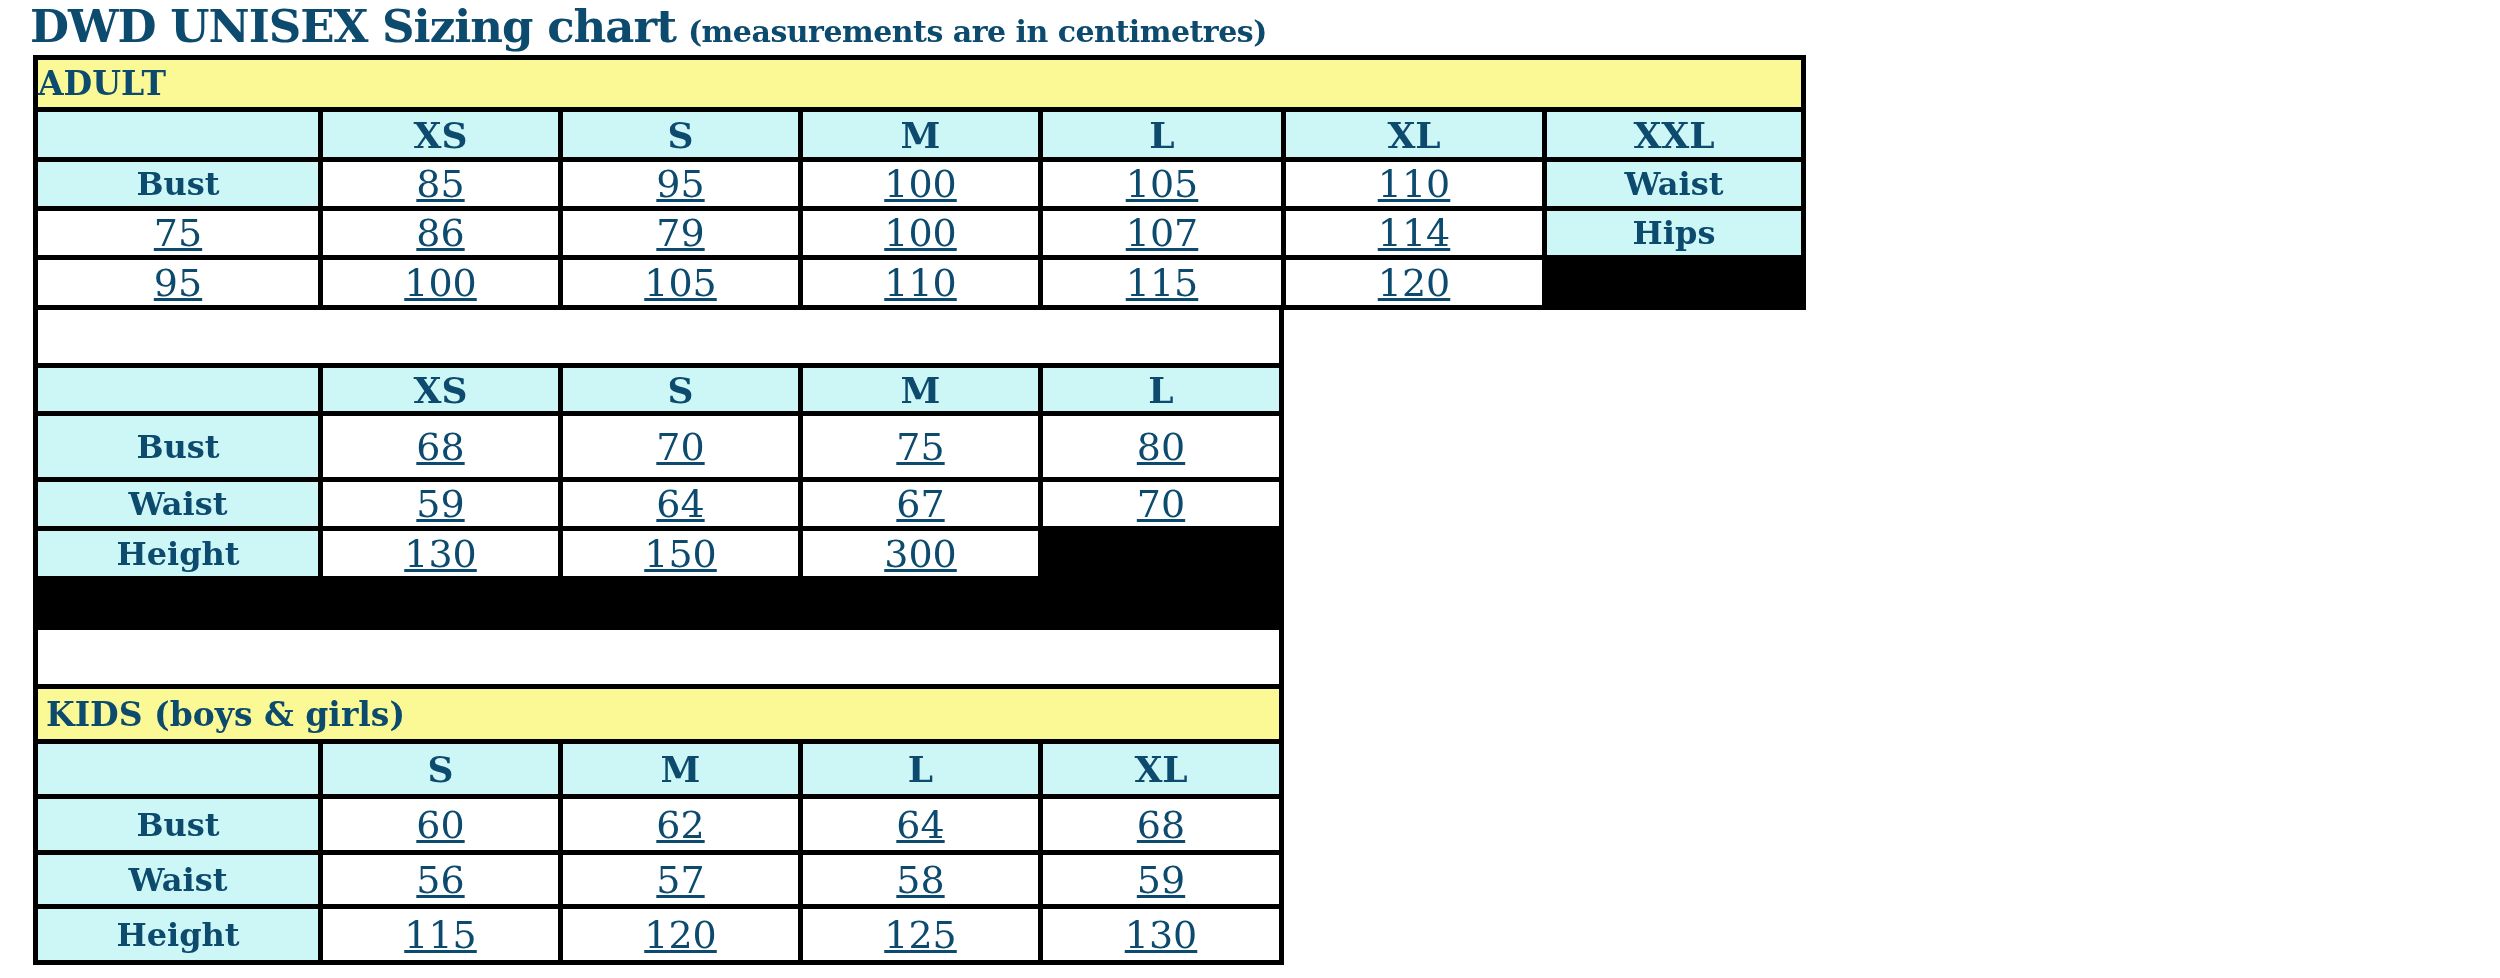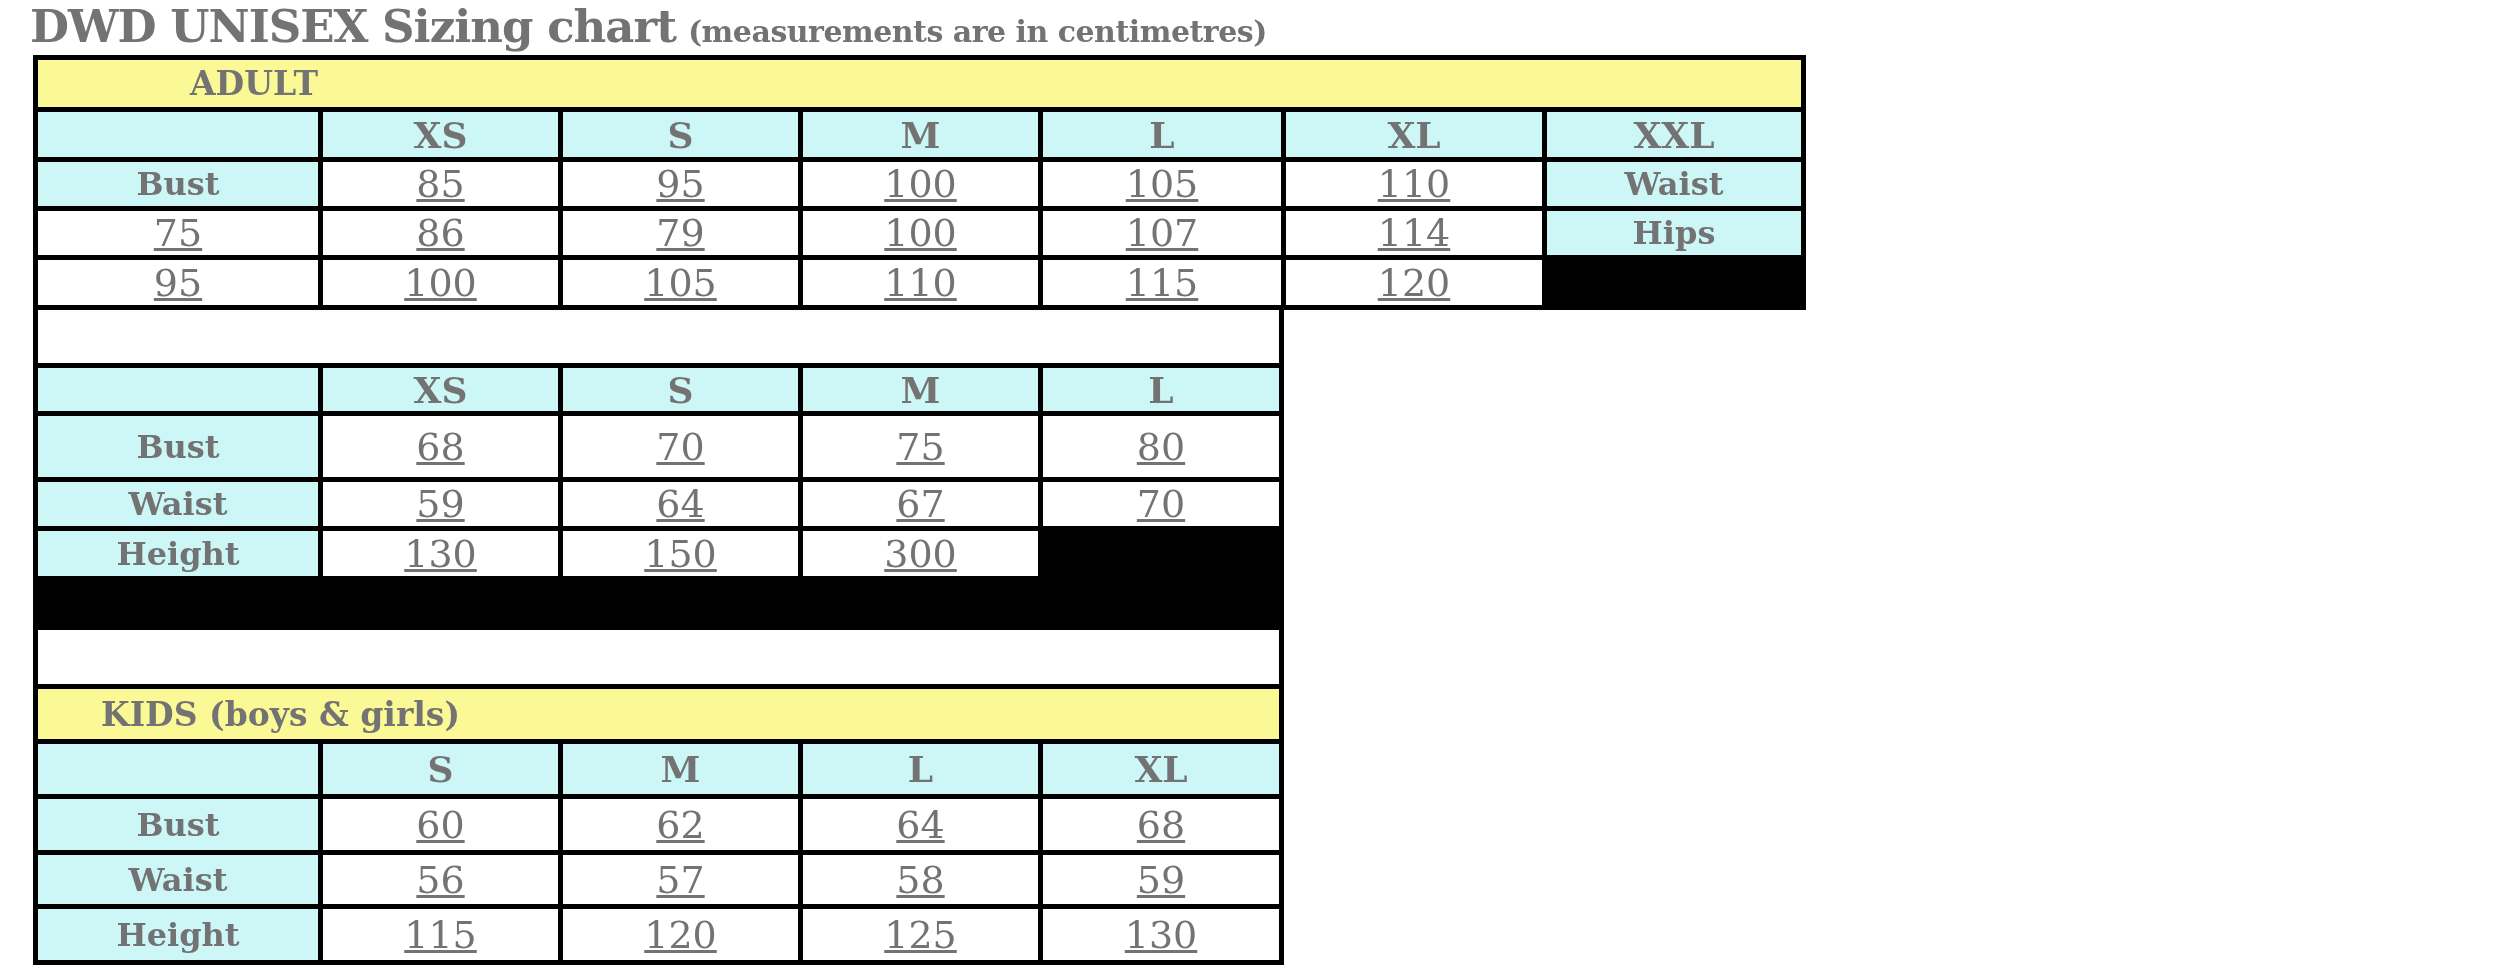--- a/index.html
+++ b/index.html
@@ -9,21 +9,21 @@
     --page-bg: #FFFFFF;
   }
   * { box-sizing: border-box; }
   html, body { margin: 0; padding: 0; }
   .page {
     position: relative;
     width: 2420px;
     height: 978px;
     background: var(--page-bg);
     font-family: "DejaVu Serif", serif;
-    color: #737373;
+    color: #0c4a6e;
     overflow: hidden;
   }
 
   
   .title {
     position: absolute;
     left: 30px;
     top: 2px;
     white-space: nowrap;
     line-height: 1.1;
@@ -72,29 +72,28 @@
     line-height: 1;
   }
   .banner {
     grid-column: 1 / -1;
     background: var(--yellow);
     display: flex;
     align-items: center;
   }
   .banner-text {
     width: 280px;
-    text-align: right;
+    text-align: left;
     font-weight: bold;
     font-size: 33px;
   }
   .kids .banner-text {
     width: auto;
-    padding-left: 24px;
+    padding-left: 8px;
     text-align: center;
-    margin-left: 39px;
   }
   .head {
     background: var(--cyan);
     font-weight: bold;
     font-size: 36px;
   }
   .label {
     background: var(--cyan);
     font-weight: bold;
     font-size: 32px;

